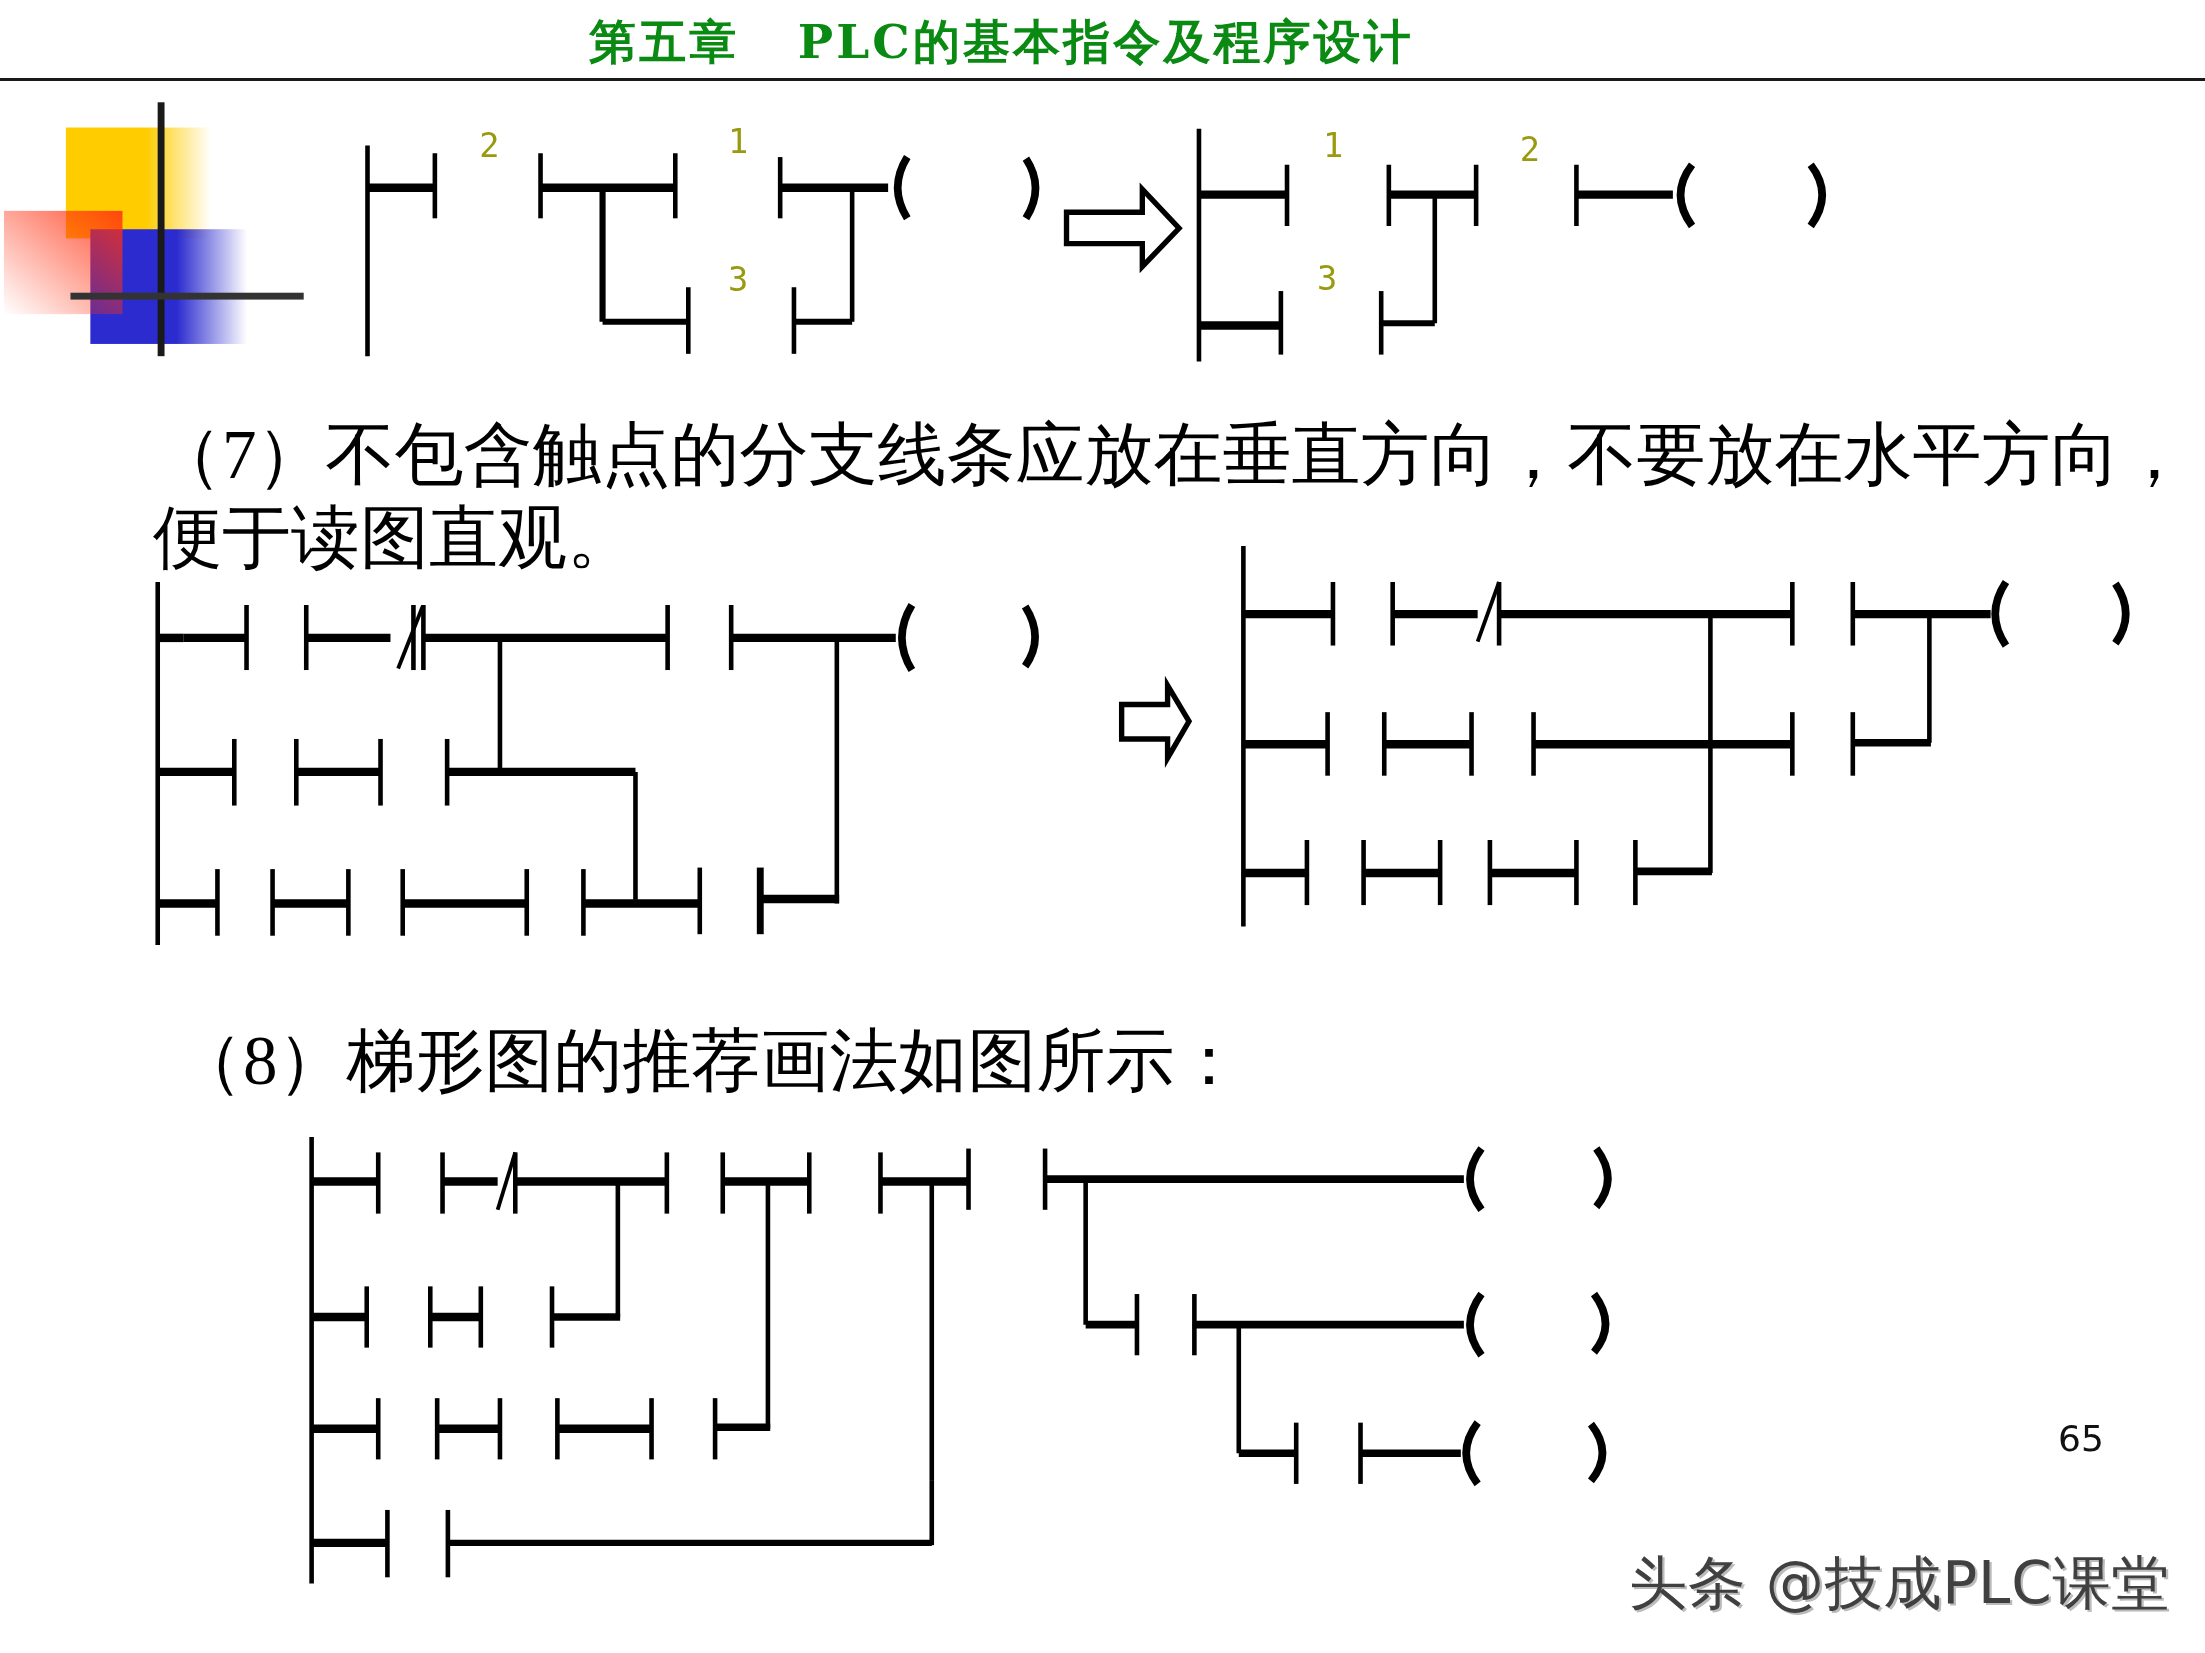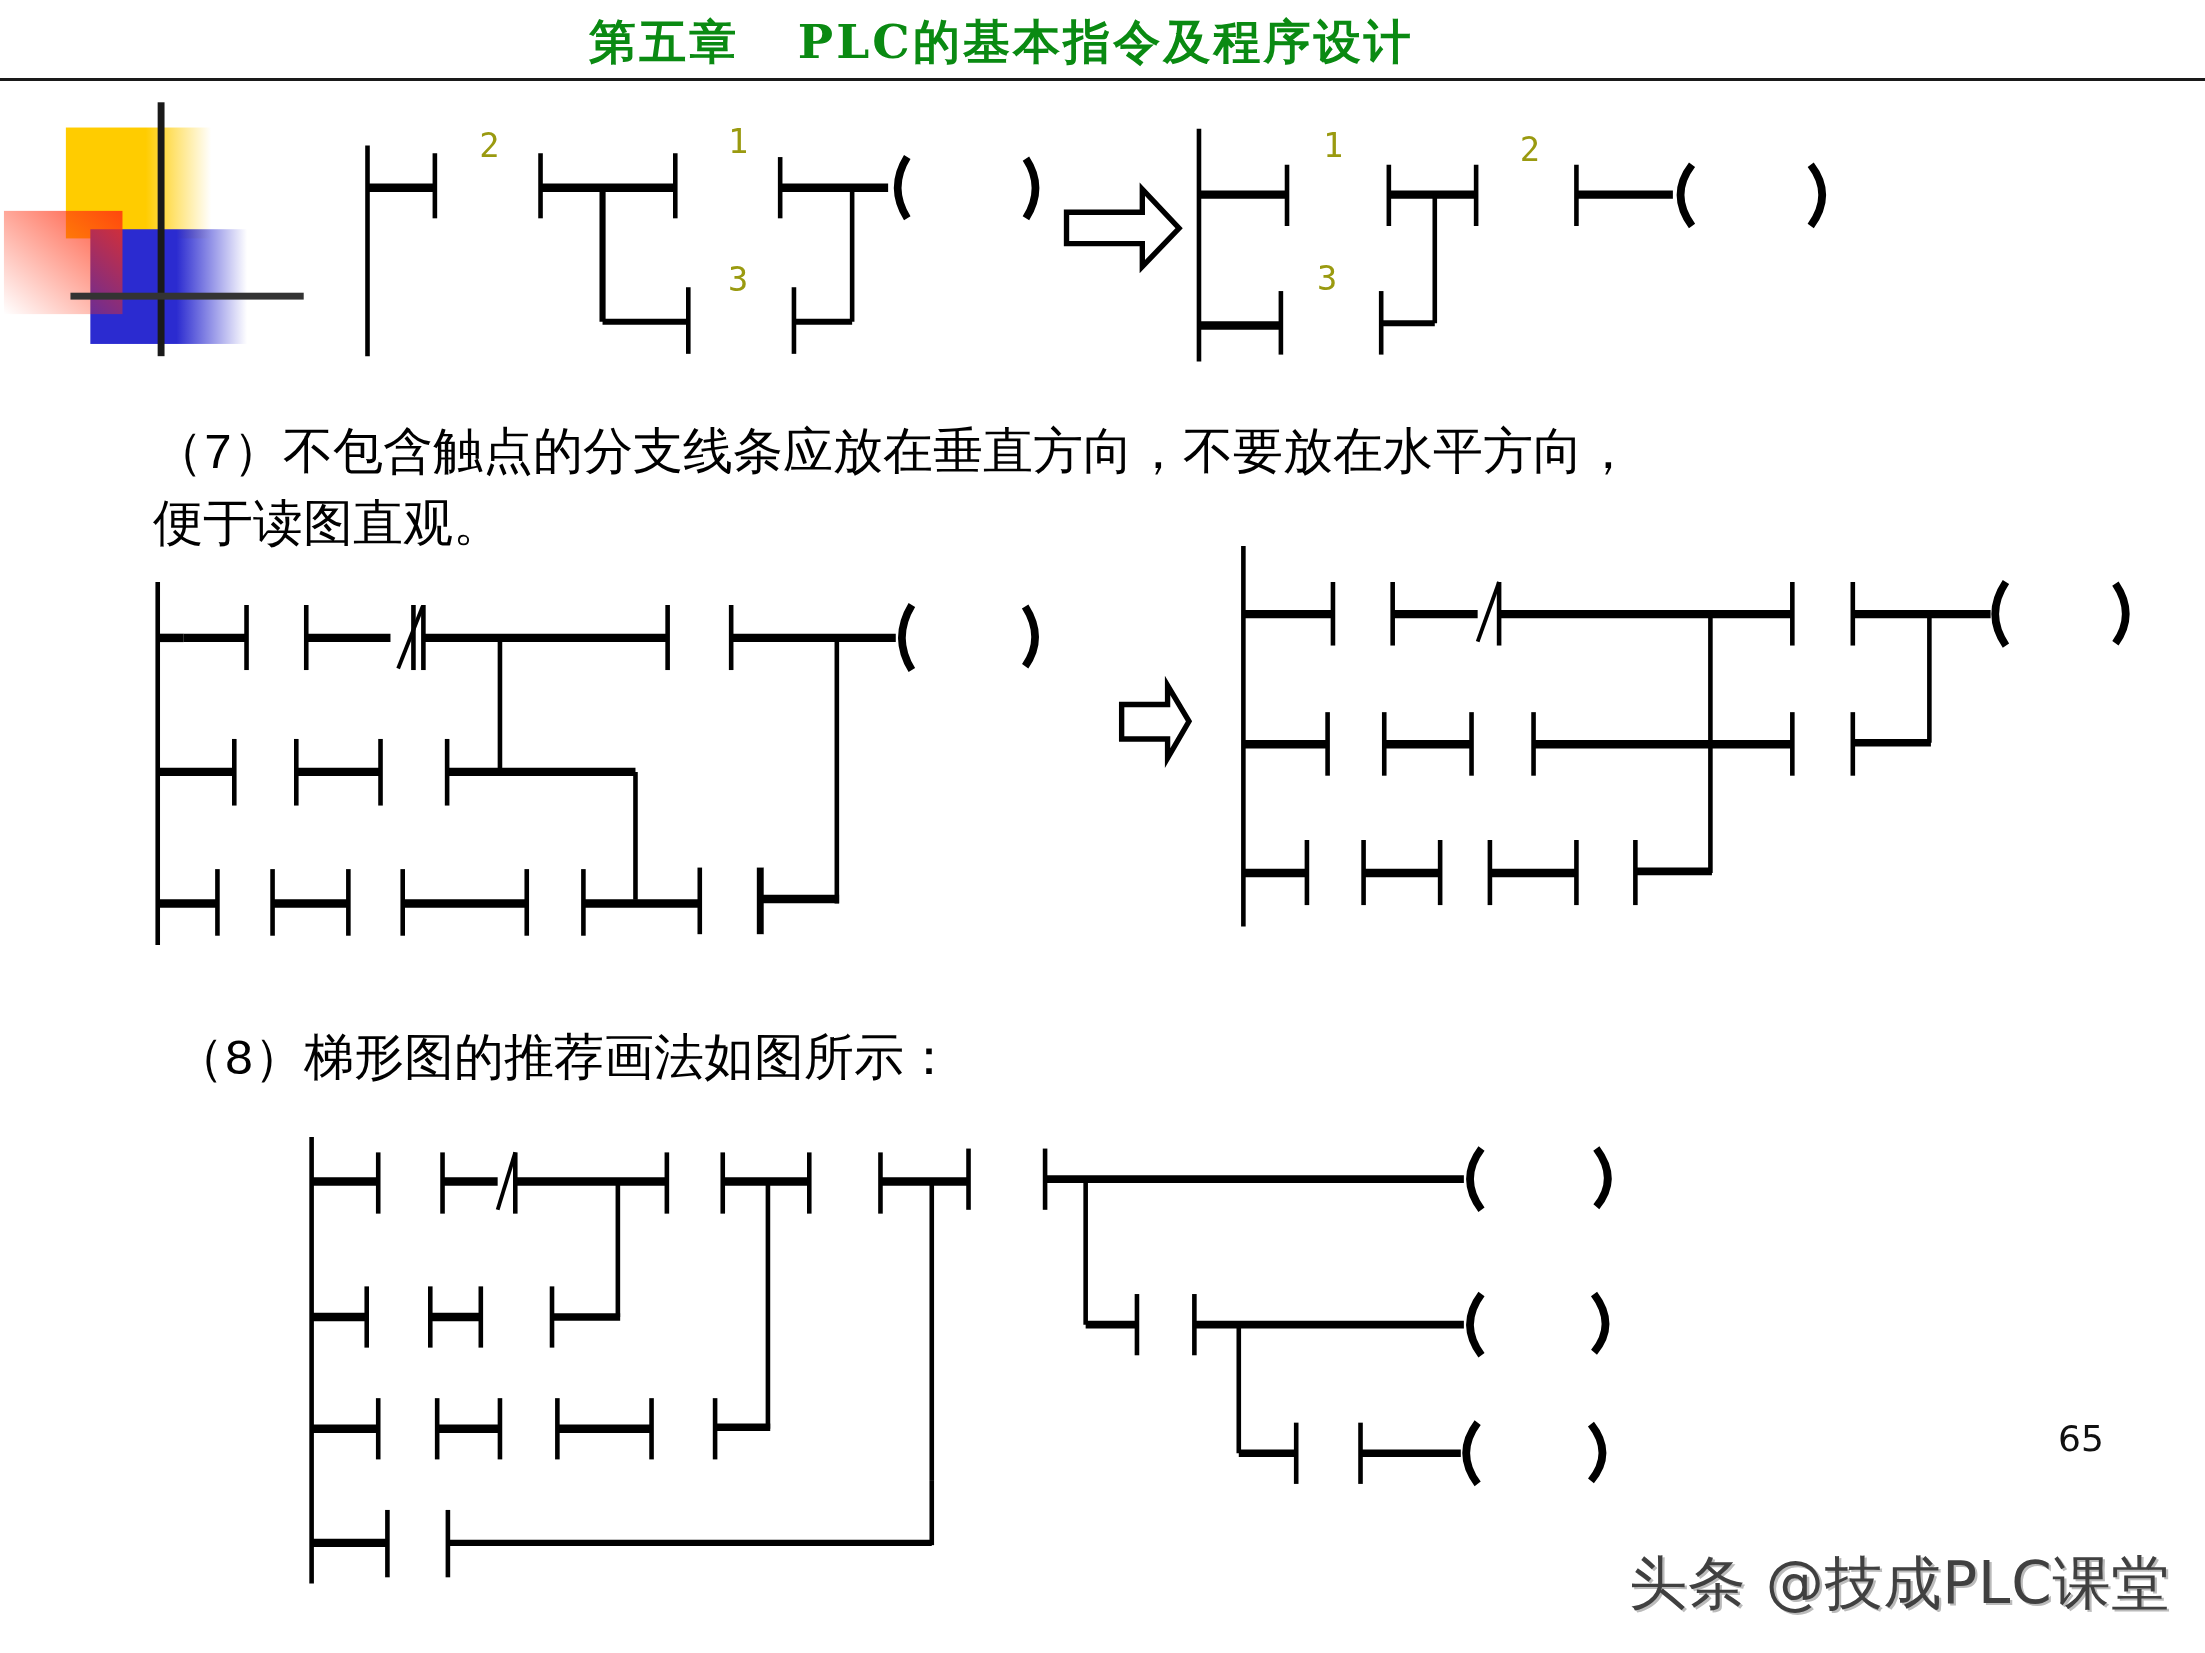--- a/index.html
+++ b/index.html
@@ -5,25 +5,25 @@
   html, body { margin:0; padding:0; background:#ffffff; }
   body { width:2205px; height:1654px; position:relative; overflow:hidden; font-family:"DejaVu Sans", sans-serif; }
   .title {
     position:absolute; left:0; top:10.7px; width:2003px; text-align:center;
     font-family:"DejaVu Serif", serif; font-weight:bold; font-size:47px; color:#0a8a12;
     letter-spacing:3.1px; white-space:pre;
   }
   .title-rule { position:absolute; left:0; top:78px; width:2205px; height:3.1px; background:#1a1a1a; }
   .logo { position:absolute; left:0; top:100px; width:352px; height:260px; }
   .para {
-    position:absolute; font-family:Liberation Mono, monospace; font-size:50px; color:#000; line-height:70px;
+    position:absolute; font-family:Liberation Serif, serif; font-size:69px; color:#000; line-height:70px;
     white-space:nowrap;
   }
   .p7a { left:153px; top:420px; }
-  .p7b { left:153px; top:492px; }
+  .p7b { left:153px; top:503px; }
   .p8 { left:174px; top:1026px; }
   .page-num { position:absolute; left:2058px; top:1418px; font-family:"DejaVu Sans", sans-serif; font-size:36px; color:#111; }
   .watermark { position:absolute; left:1629px; top:1545px; font-family:"DejaVu Sans", sans-serif; font-size:58px; color:#404040; letter-spacing:0.8px;
     text-shadow: 2.3px 2.3px 0 #bbb; }
   svg.diagram { position:absolute; left:0; top:0; }
   .lbl { font-family:"DejaVu Sans Mono", monospace; font-size:44px; fill:#9a9a10; }
 </style>
 </head>
 <body>
 

